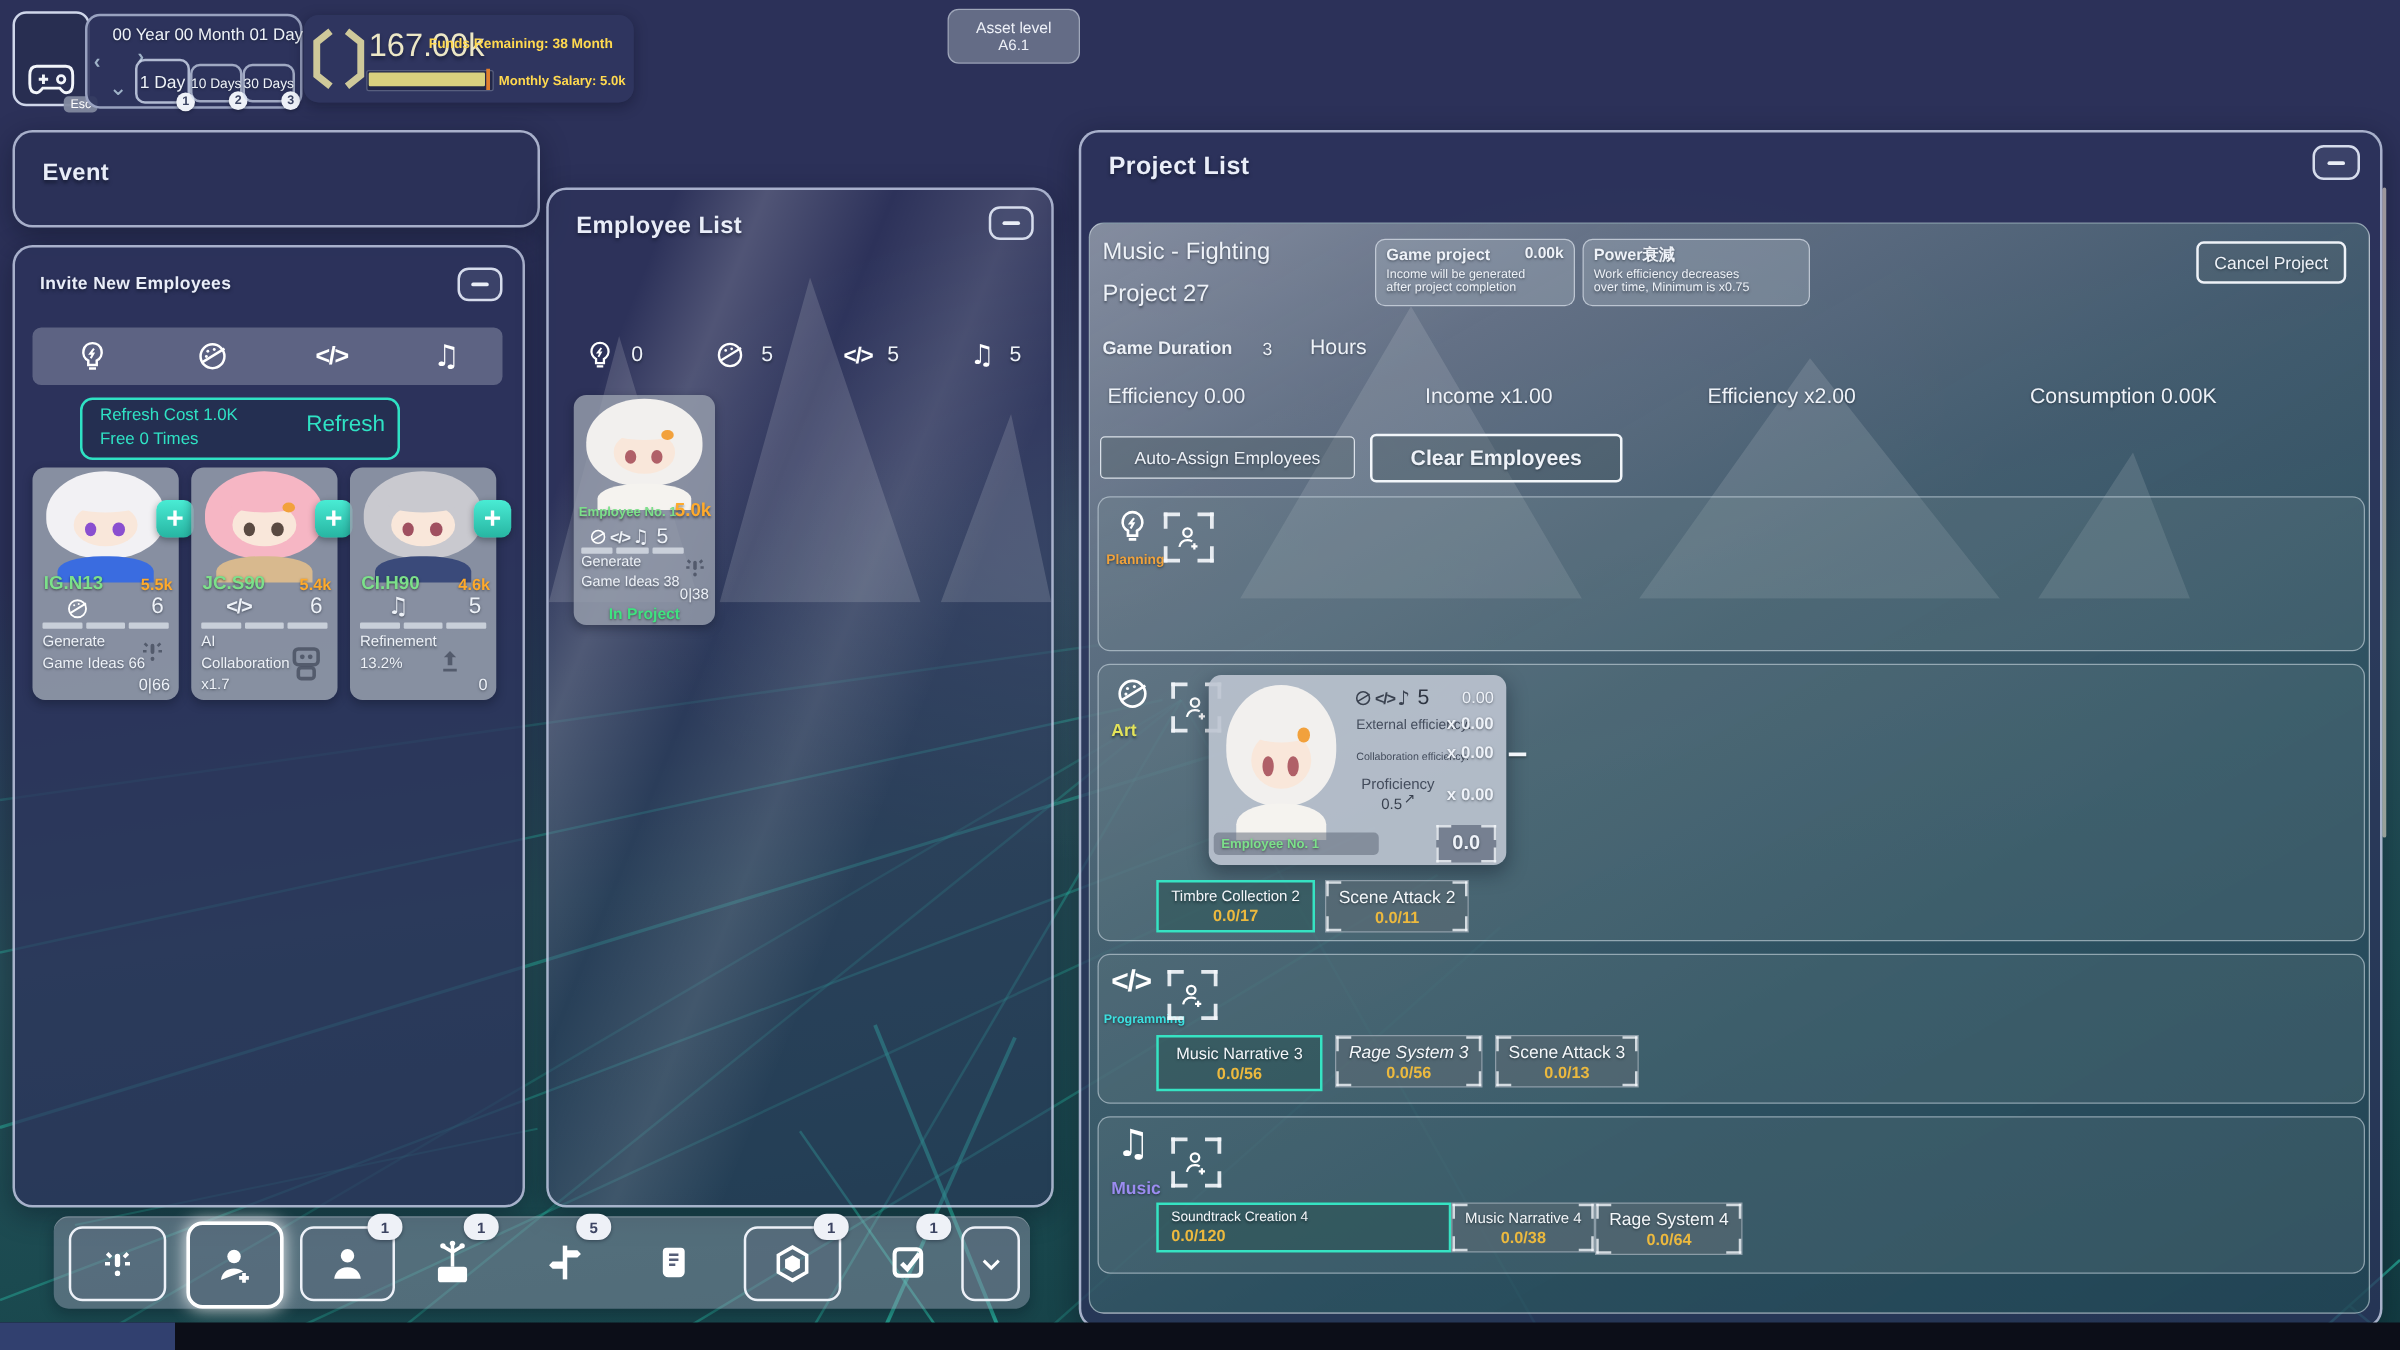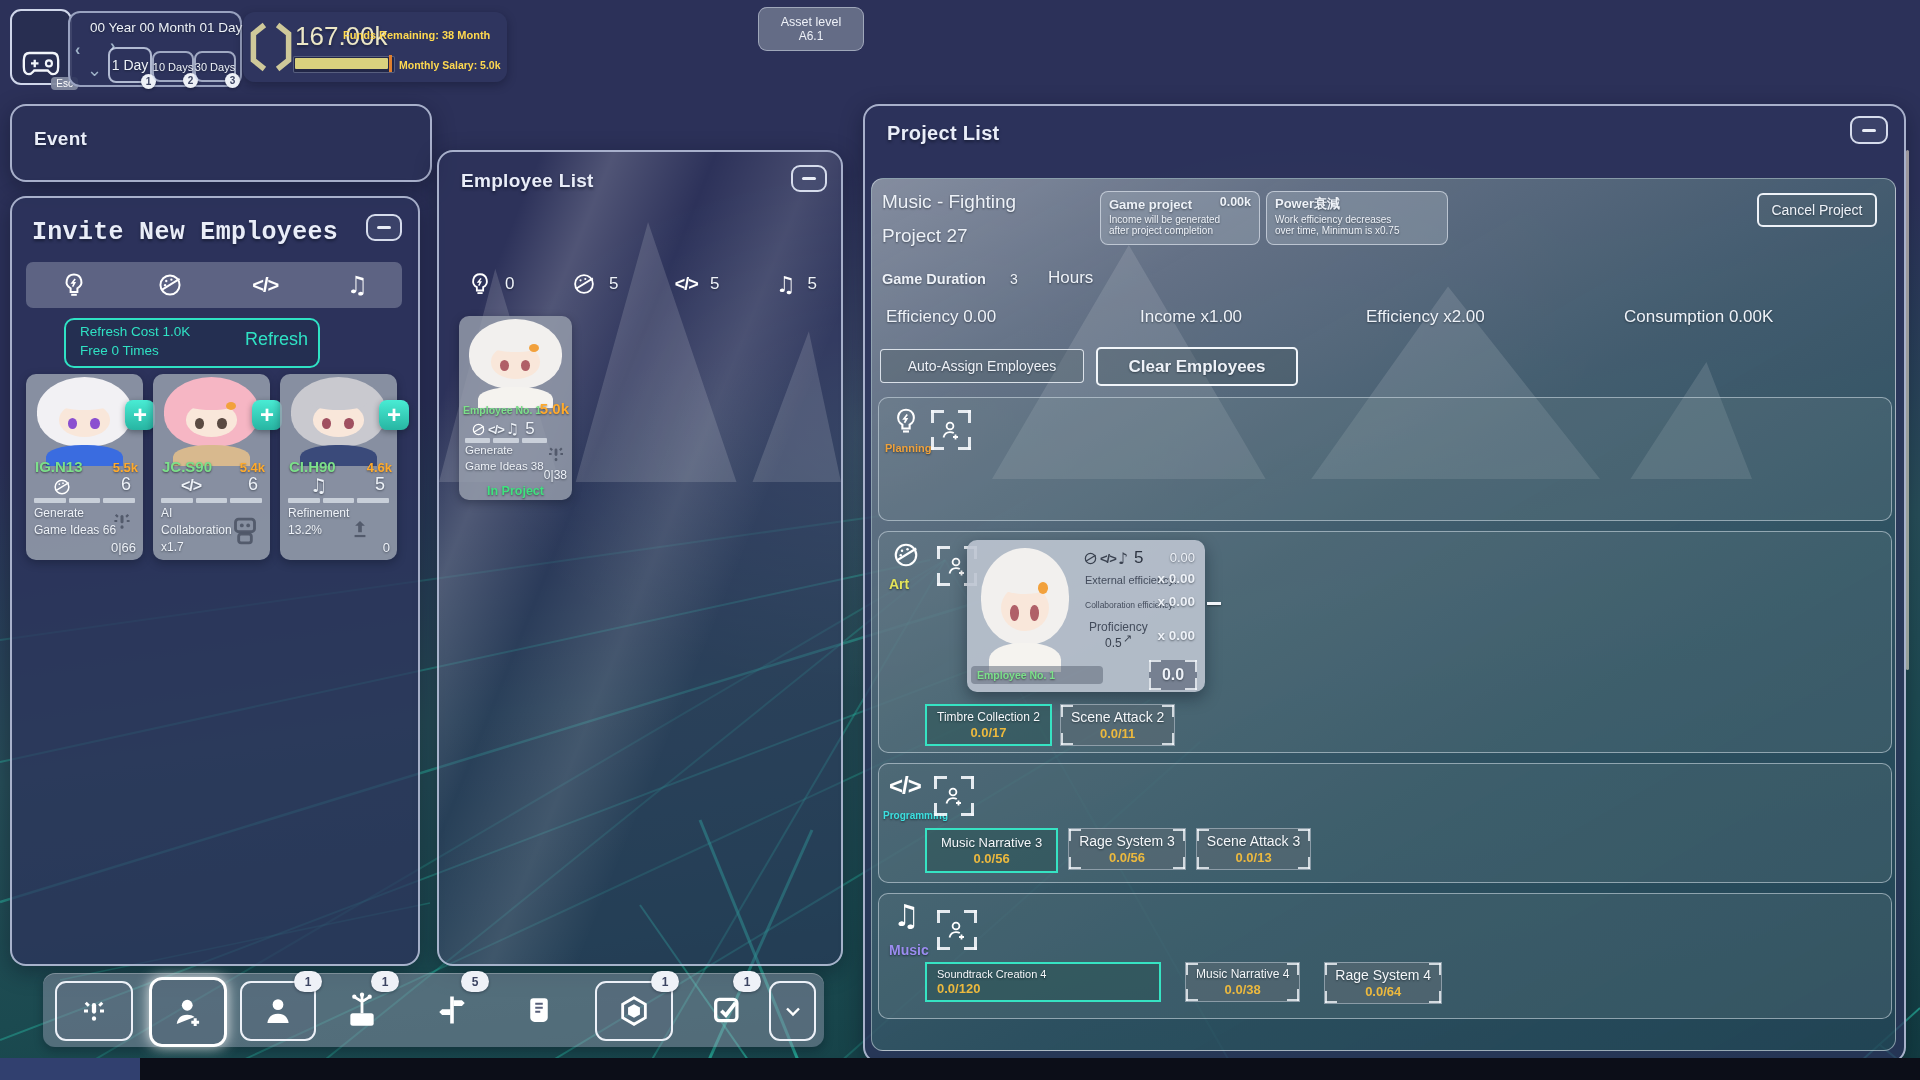--- a/index.html
+++ b/index.html
@@ -138,21 +138,21 @@
   <div class="abs" id="asset-badge" style="left:758px;top:7px;width:104px;height:42px;background:rgba(108,116,140,.88);border:1px solid rgba(220,226,240,.5);border-radius:9px;display:flex;flex-direction:column;align-items:center;justify-content:center;color:#eef1f8;">
     <span style="font-size:12.5px;">Asset level</span>
     <span style="font-size:12px;">A6.1</span>
   </div>
 
   <div class="panel" id="event-panel" style="left:10px;top:104px;width:418px;height:74px;background:rgba(44,50,88,.55);">
     <div class="ptitle abs" style="left:22px;top:22px;font-size:19px;">Event</div>
   </div>
 
   <div class="panel" id="invite-panel" style="left:10px;top:196px;width:406px;height:766px;">
-    <div class="ptitle abs" style="left:20px;top:20px;font-size:25px;font-family:Liberation Mono, monospace;">Invite New Employees</div>
+    <div class="ptitle abs" style="left:20px;top:20px;font-size:14px;">Invite New Employees</div>
     <div class="minbtn" style="right:16px;top:16px;width:32px;height:23px;">
         <i></i>
       </div>
 
     <div class="abs" style="left:14px;top:64px;width:376px;height:46px;background:rgba(152,160,180,.45);border-radius:7px;display:flex;align-items:center;justify-content:space-around;color:#fff;">
       <svg width="28" height="28" viewBox="0 0 24 24">
           <path d="M12 3a6.3 6.3 0 0 0-2.9 11.9V18h5.8v-3.1A6.3 6.3 0 0 0 12 3z" fill="none" stroke="currentColor" stroke-width="1.7"></path>
           <path d="M13 6.8l-2.6 3.4h2.2l-1.8 3.2" stroke="currentColor" fill="none" stroke-width="1.4"></path>
           <path d="M9.6 20.4h4.8" stroke="currentColor" stroke-width="1.7"></path>
         </svg>
@@ -484,41 +484,41 @@
               <path d="M4.5 19.5c.8-3.6 3.2-5.4 6.5-5.4 1.4 0 2.7.3 3.8 1" fill="none" stroke="currentColor" stroke-width="1.8"></path>
               <path d="M16.5 16.5v5 M14 19h5" stroke="currentColor" stroke-width="1.8"></path>
             </svg>
         </div>
         <div class="abs" style="left:46px;top:64px;display:flex;gap:10px;align-items:flex-start;">
           <div class="chip sel" style="padding:5px 14px;">
             <div class="ct" style="font-size:13px;">Music Narrative 3</div>
             <div class="cv">0.0/56</div>
           </div>
           <div class="chip brk">
-            <div class="ct" style="font-size:14px;">Rage System 3</div>
+            <div class="ct" style="font-size:14px;font-style:italic;">Rage System 3</div>
             <div class="cv">0.0/56</div>
           </div>
           <div class="chip brk">
             <div class="ct" style="font-size:14px;">Scene Attack 3</div>
             <div class="cv">0.0/13</div>
           </div>
         </div>
       </div>
 
       <div class="abs" style="left:6px;top:714px;width:1012px;height:124px;background:rgba(120,140,145,.22);border:1.5px solid rgba(215,225,235,.55);border-radius:10px;">
         <span class="abs musglyph" style="left:14px;top:4px;font-size:30px;color:#fff;">♫</span>
         <div class="abs rowlabel" style="left:10px;top:48px;color:#9b8cf0;font-size:14px;">Music</div>
         <div class="slotframe" style="left:58px;top:16px;">
           <svg width="24" height="24" viewBox="0 0 24 24" style="color:#fff;">
               <circle cx="11" cy="8" r="3.4" fill="none" stroke="currentColor" stroke-width="1.8"></circle>
               <path d="M4.5 19.5c.8-3.6 3.2-5.4 6.5-5.4 1.4 0 2.7.3 3.8 1" fill="none" stroke="currentColor" stroke-width="1.8"></path>
               <path d="M16.5 16.5v5 M14 19h5" stroke="currentColor" stroke-width="1.8"></path>
             </svg>
         </div>
-        <div class="abs" style="left:46px;top:68px;display:flex;gap:24px;align-items:flex-start;justify-content:center;">
+        <div class="abs" style="left:46px;top:68px;display:flex;gap:0;align-items:flex-start;justify-content:center;">
           <div class="chip sel" style="width:212px;align-items:flex-start;">
             <div class="ct" style="font-size:11px;">Soundtrack Creation 4</div>
             <div class="cv">0.0/120</div>
           </div>
           <div class="chip brk">
             <div class="ct">Music Narrative 4</div>
             <div class="cv">0.0/38</div>
           </div>
           <div class="chip brk">
             <div class="ct" style="font-size:14px;">Rage System 4</div>

